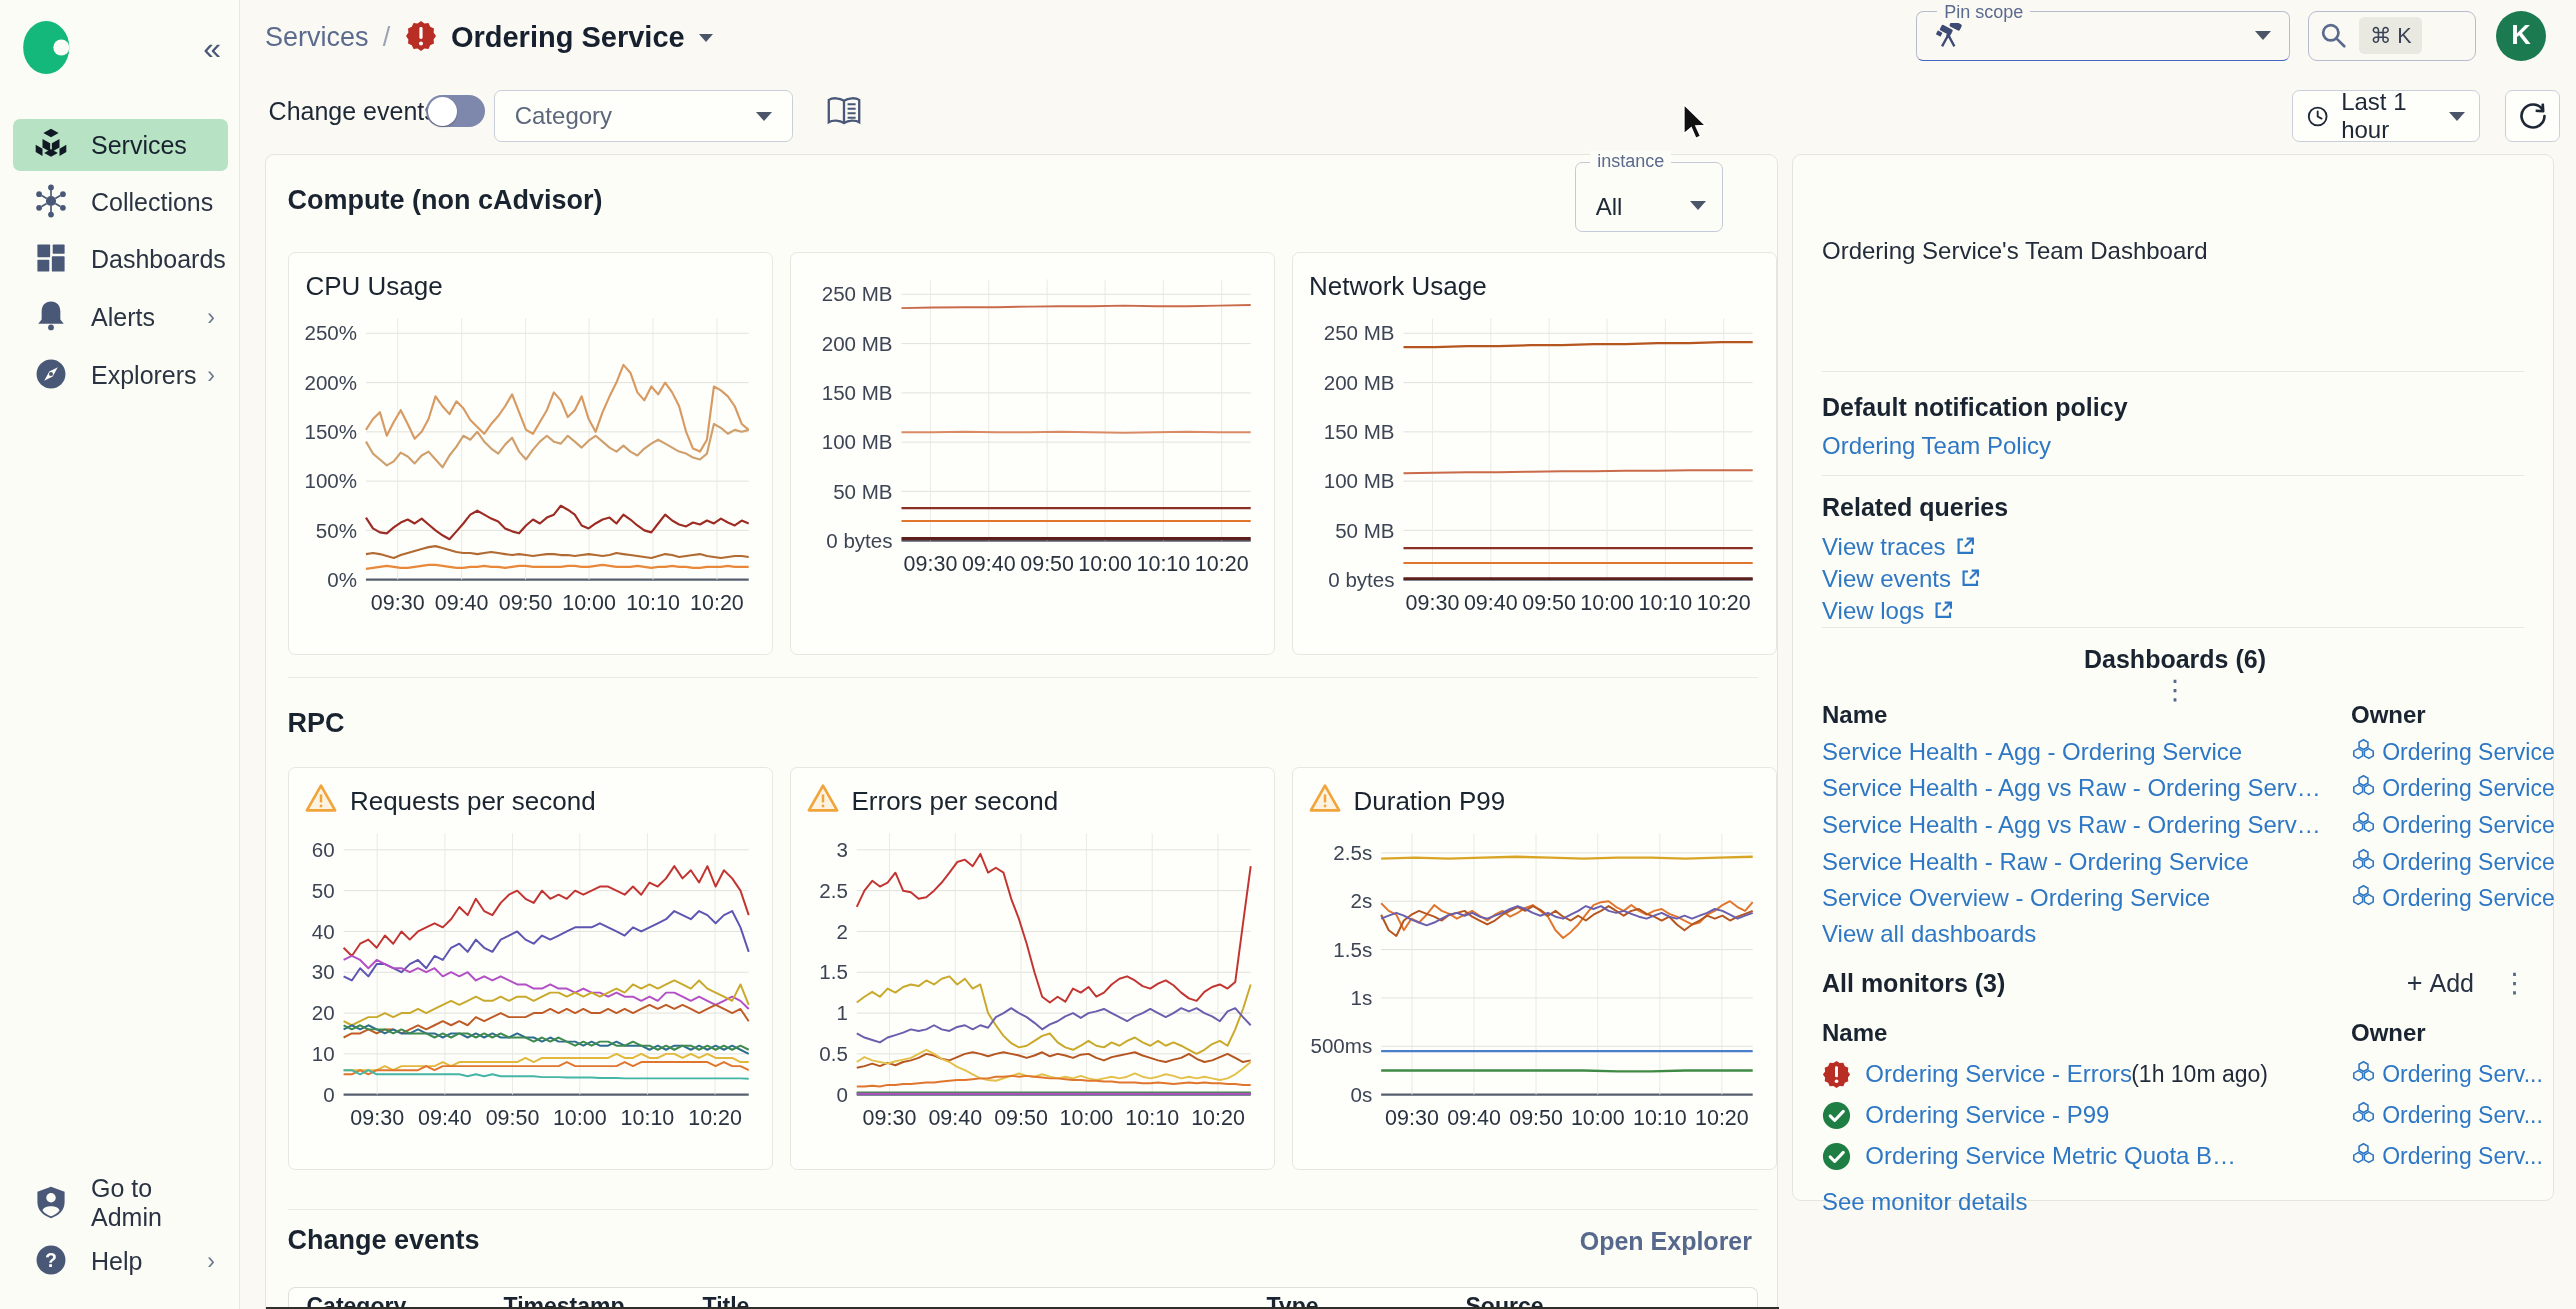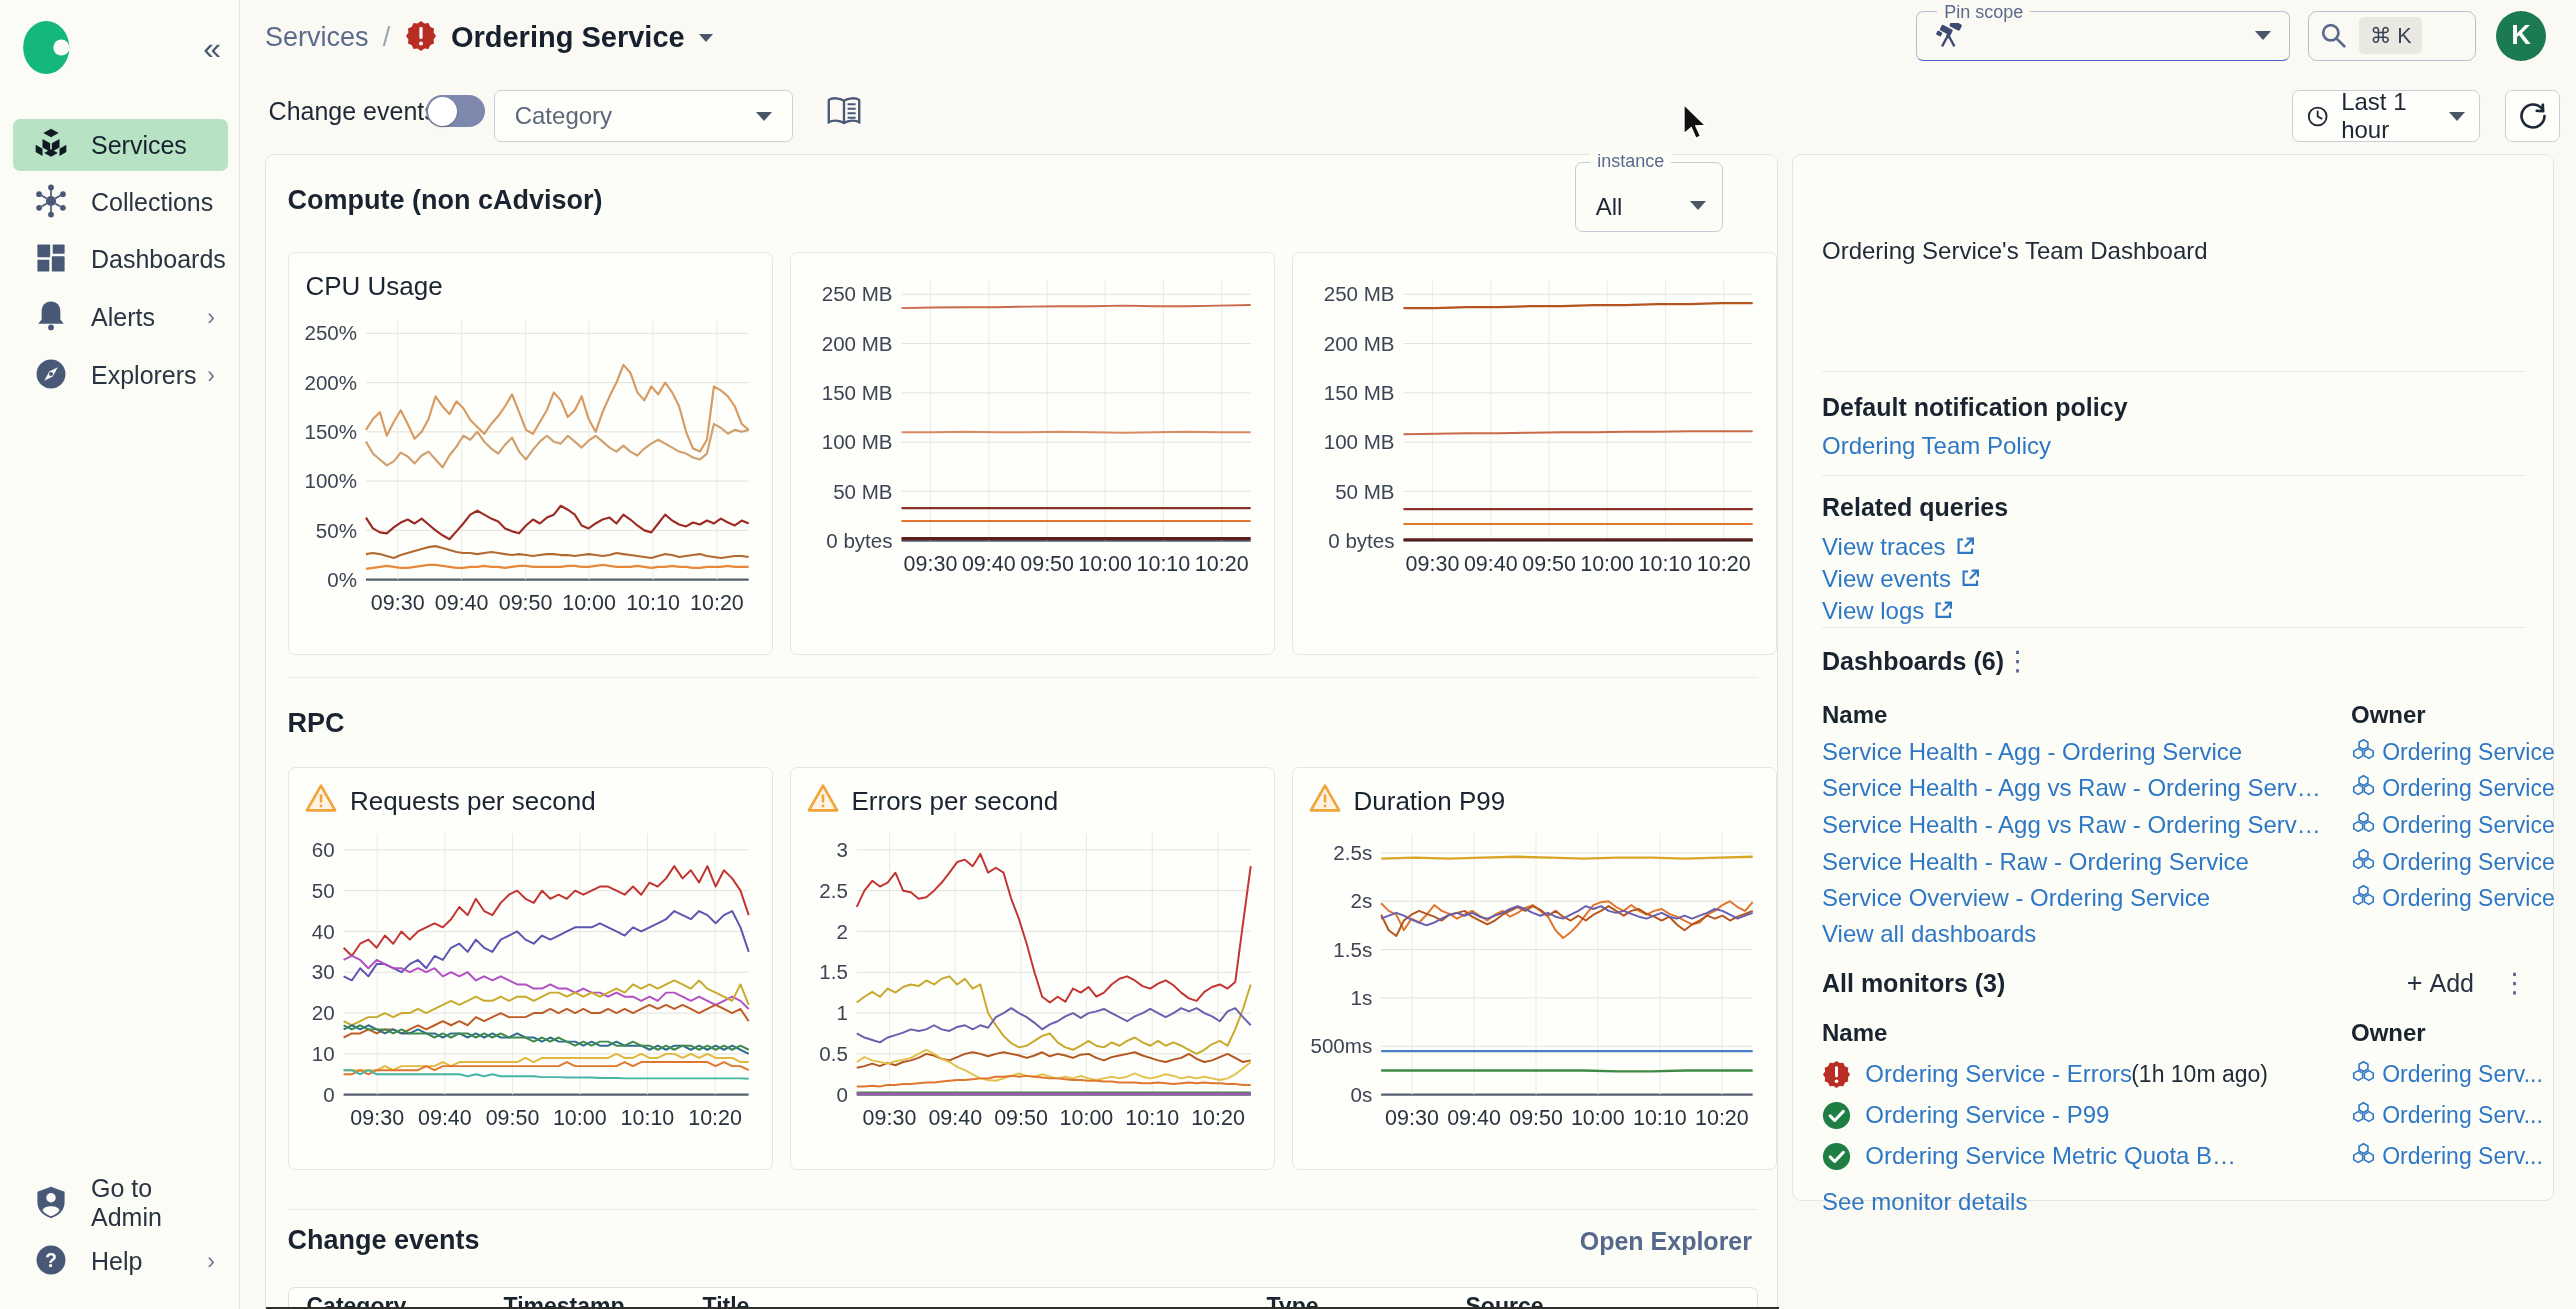--- a/index.html
+++ b/index.html
@@ -337,21 +337,24 @@
           <line x1="398.375" y1="14" x2="398.375" y2="306" stroke="#e8e8e2" stroke-width="1"></line>
           <text x="398.375" y="340" text-anchor="middle" font-size="24" fill="#29323f">10:10</text>
           <line x1="463.5885" y1="14" x2="463.5885" y2="306" stroke="#e8e8e2" stroke-width="1"></line>
           <text x="463.5885" y="340" text-anchor="middle" font-size="24" fill="#29323f">10:20</text>
           <polyline points="105.5,46.0 141.0,45.4 176.5,44.9 212.0,44.9 247.5,44.3 283.0,43.8 318.5,43.8 354.0,43.2 389.5,43.8 425.0,43.8 460.5,43.2 496.0,42.6" fill="none" stroke="#c96a4a" stroke-width="2.2" stroke-linejoin="round"></polyline>
           <polyline points="105.5,184.8 141.0,184.8 176.5,184.2 212.0,184.8 247.5,184.8 283.0,184.2 318.5,184.8 354.0,185.3 389.5,184.8 425.0,184.2 460.5,184.8 496.0,184.8" fill="none" stroke="#d98a66" stroke-width="2.2" stroke-linejoin="round"></polyline>
           <polyline points="105.5,269.6 141.0,269.6 176.5,269.6 212.0,269.6 247.5,269.6 283.0,269.6 318.5,269.6 354.0,269.6 389.5,269.6 425.0,269.6 460.5,269.6 496.0,269.6" fill="none" stroke="#8c2f24" stroke-width="2.4" stroke-linejoin="round"></polyline>
           <polyline points="105.5,284.0 141.0,284.0 176.5,284.0 212.0,284.0 247.5,284.0 283.0,284.0 318.5,284.0 354.0,284.0 389.5,284.0 425.0,284.0 460.5,284.0 496.0,284.0" fill="none" stroke="#e0762e" stroke-width="2.2" stroke-linejoin="round"></polyline>
           <polyline points="105.5,303.8 141.0,303.8 176.5,303.8 212.0,303.8 247.5,303.8 283.0,303.8 318.5,303.8 354.0,303.8 389.5,303.8 425.0,303.8 460.5,303.8 496.0,303.8" fill="none" stroke="#5c1f1a" stroke-width="3.6" stroke-linejoin="round"></polyline>
         </svg></div>
-      <div class="chart-card" style="left: 1026px;">
+      <div class="chart-card" style="left: 1026px;"><div class="chart-title">
+
+      <span>Network Usage</span>
+        </div>
     <svg width="451" height="313" viewBox="0 0 504 350">
           <line x1="105.5" y1="306" x2="496" y2="306" stroke="#565f6d" stroke-width="2.4"></line>
           <text x="95.5" y="314" text-anchor="end" font-size="23" fill="#3d4555">0 bytes</text>
           <line x1="105.5" y1="250.9056603773585" x2="496" y2="250.9056603773585" stroke="#dededa" stroke-width="1"></line>
           <text x="95.5" y="258.90566037735846" text-anchor="end" font-size="23" fill="#3d4555">50 MB</text>
           <line x1="105.5" y1="195.81132075471697" x2="496" y2="195.81132075471697" stroke="#dededa" stroke-width="1"></line>
           <text x="95.5" y="203.81132075471697" text-anchor="end" font-size="23" fill="#3d4555">100 MB</text>
           <line x1="105.5" y1="140.7169811320755" x2="496" y2="140.7169811320755" stroke="#dededa" stroke-width="1"></line>
           <text x="95.5" y="148.7169811320755" text-anchor="end" font-size="23" fill="#3d4555">150 MB</text>
           <line x1="105.5" y1="85.62264150943395" x2="496" y2="85.62264150943395" stroke="#dededa" stroke-width="1"></line>
@@ -557,21 +560,21 @@
         <span class="p-link">View logs</span>
     <span><svg width="21.5" height="21.5" viewBox="0 0 24 24" fill="none" stroke="#2e77c4" stroke-width="2.4">
             <path d="M9 5 H4 V20 H19 V15"></path>
             <path d="M13 4 H20 V11"></path>
             <path d="M20 4 L11 13"></path>
           </svg></span>
       </div>
     </div>
 
   <div class="p-div" style="position:absolute;left:29px;right:29px;top:472px;"></div>
-  <div class="p-row" style="position:absolute;left:29px;right:25px;top:490px;justify-content:flex-start;">
+  <div class="p-row" style="position:absolute;left:29px;right:25px;top:490px;justify-content:center;flex-direction:column;">
     <span class="p-h2">Dashboards (6)</span>
     <span class="kebab">⋮</span>
   </div>
   <span class="tbl-head" style="position:absolute;left:29px;top:546px;">Name</span>
   <span class="tbl-head" style="position:absolute;left:558px;top:546px;">Owner</span>
   <div id="dashboards-rows">
       <div class="d-row" style="top: 580px;">
         <span class="d-name" style="max-width:501px;overflow:hidden;text-overflow:ellipsis;">Service Health - Agg - Ordering Service</span>
     <span class="owner-cell" style="position:absolute;left:530px;">
       <span><svg width="23" height="23" viewBox="0 0 26 26" fill="none" stroke="#2e77c4" stroke-width="1.8">

